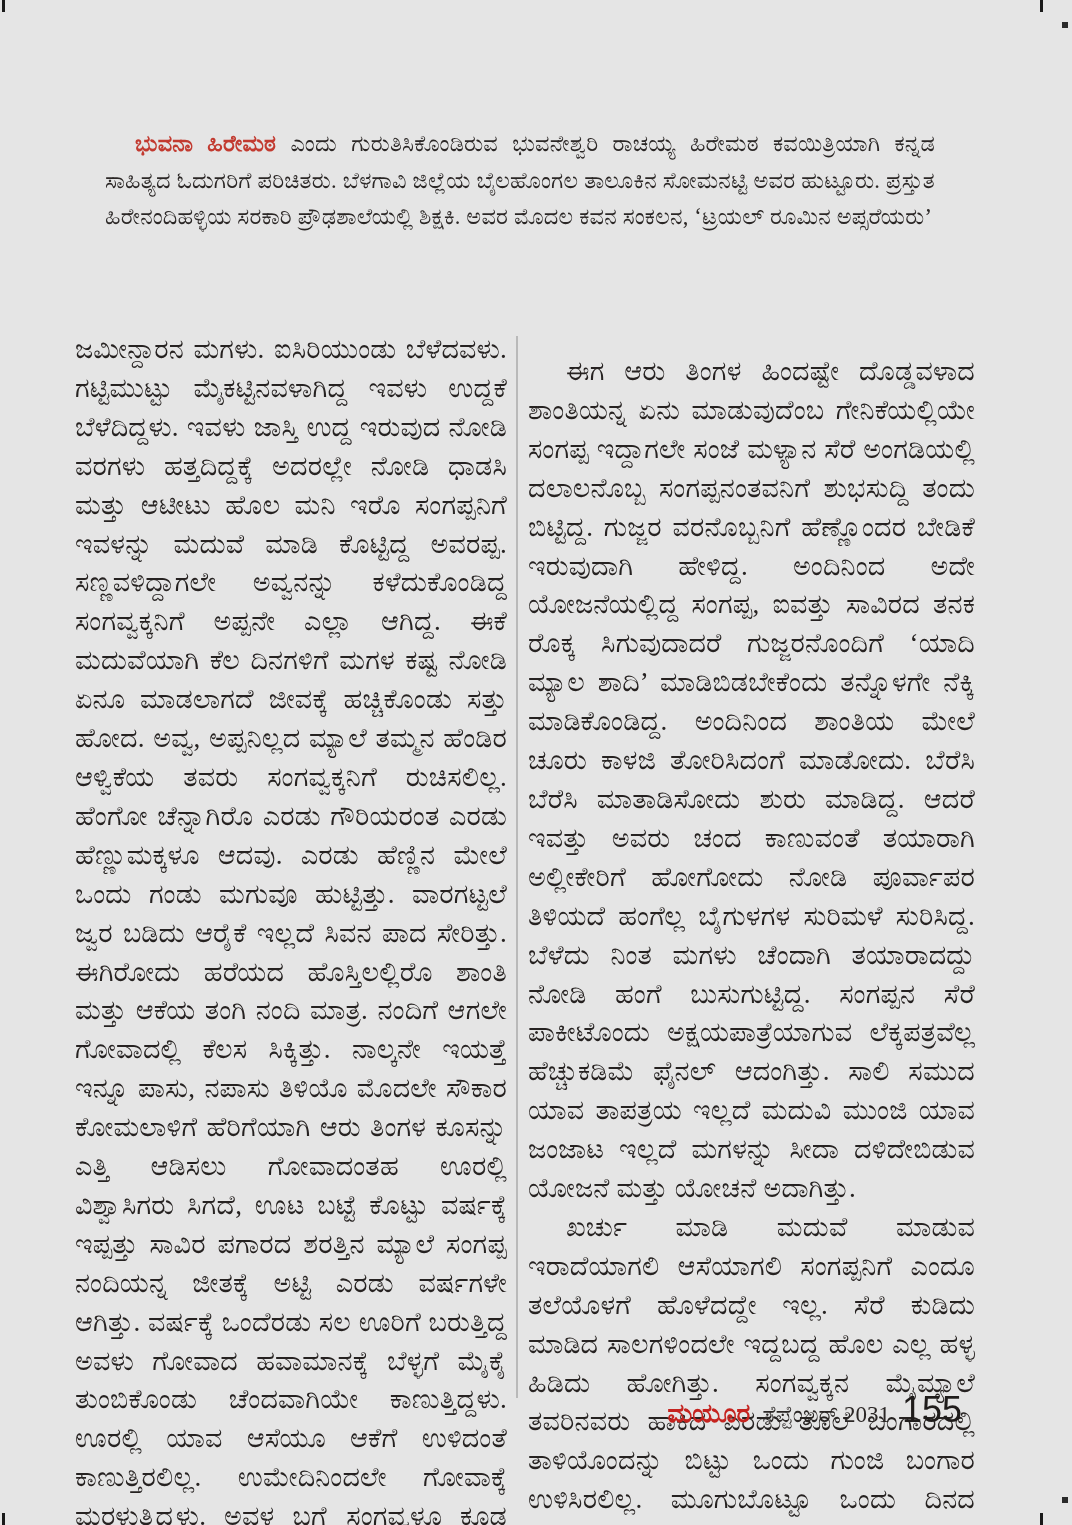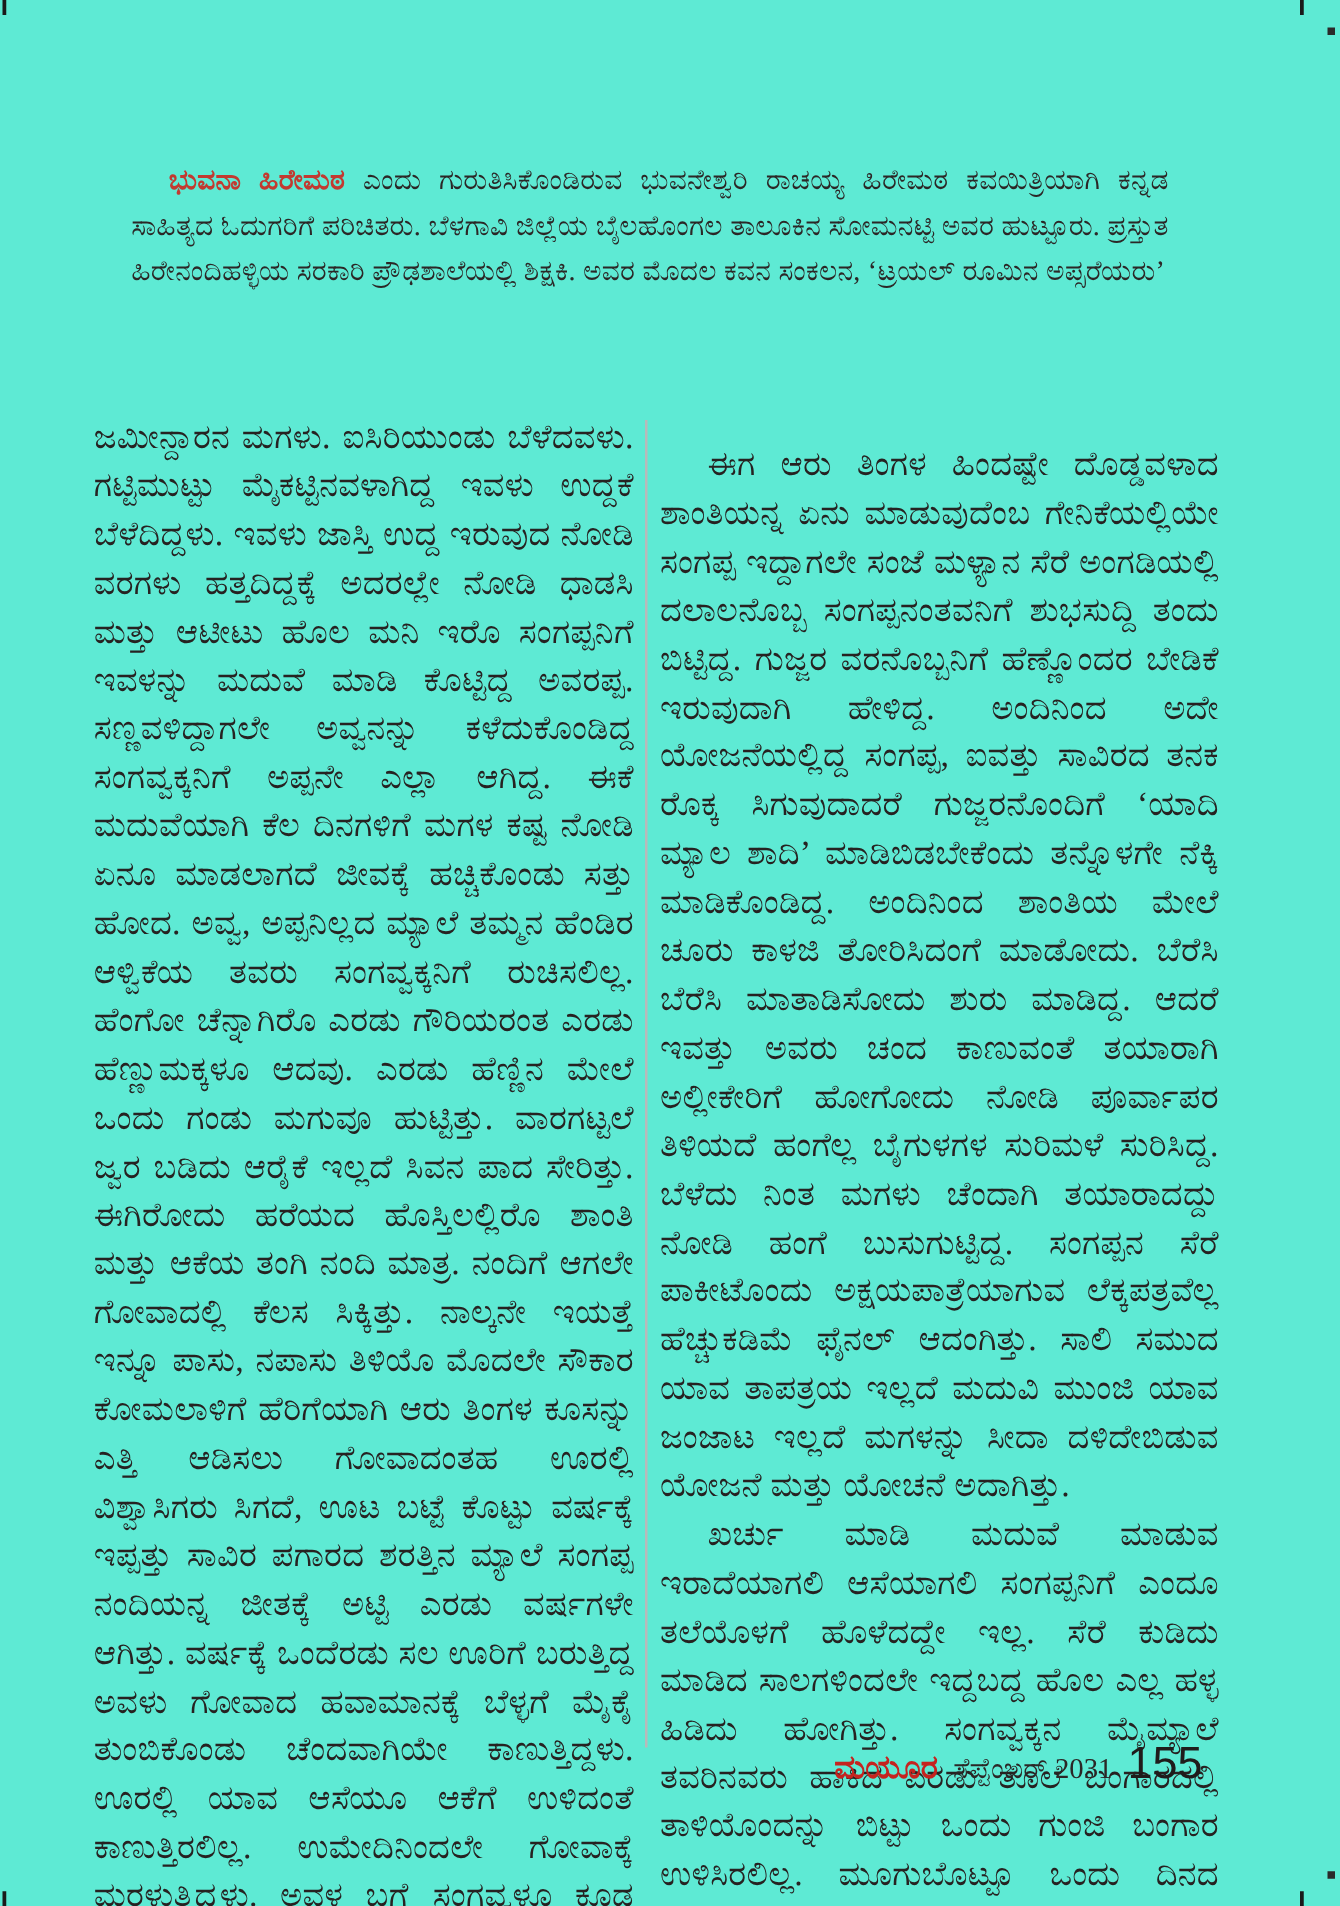--- a/index.html
+++ b/index.html
@@ -1,20 +1,20 @@
 <!DOCTYPE html>
 <html><head>
 <meta charset="utf-8">
 <style>
   html, body { margin: 0; padding: 0; background: #ffffff; }
   .page {
     position: relative;
     width: 1072px;
     height: 1525px;
-    background: #5eead4;
+    background: #e5e5e5;
     font-family: "Liberation Serif", "DejaVu Serif", serif;
     color: #282423;
     overflow: hidden;
   }
   
   .crop-tick {
     position: absolute;
     width: 3px; height: 12px;
     background: #1a1a1a;
   }

